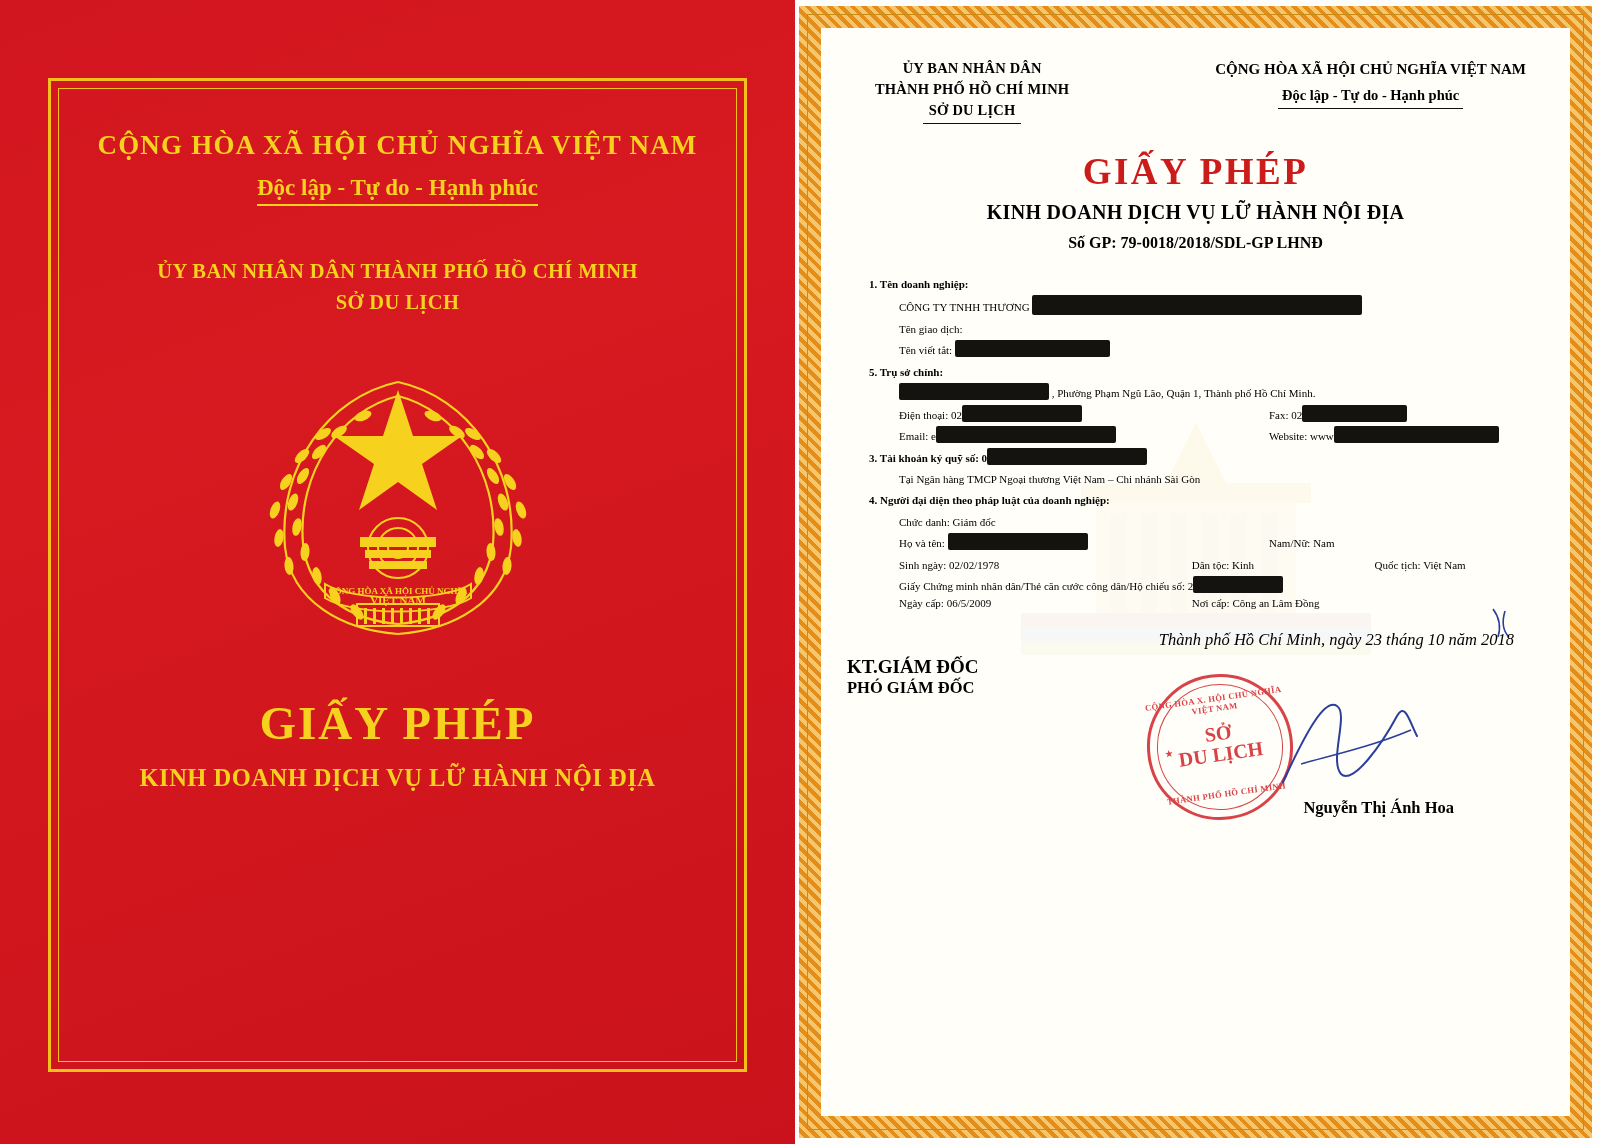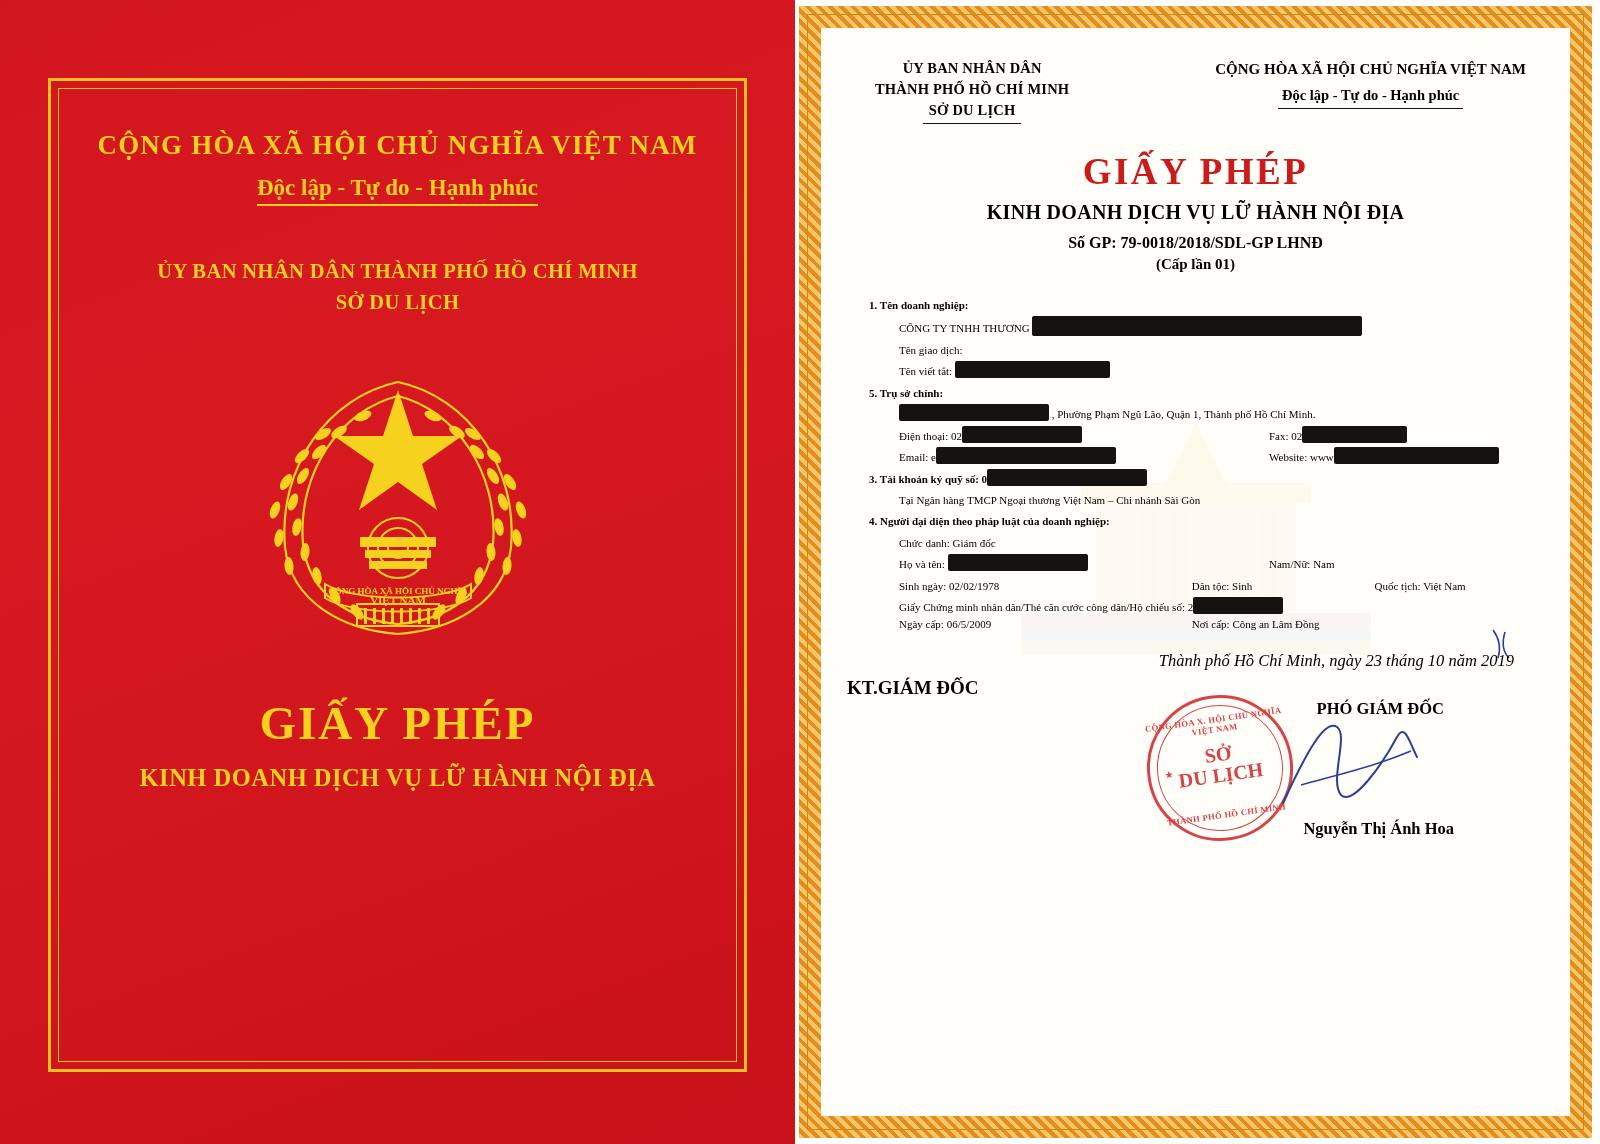--- a/index.html
+++ b/index.html
@@ -122,21 +122,21 @@
     background: #15130f;
     height: 17px;
     vertical-align: -3px;
     border-radius: 2px;
   }
   .redact.tall { height: 20px; vertical-align: -4px; }
 
   .sign-area { margin-top: 18px; text-align: right; padding-right: 30px; position: relative;}
   .place-date { font-size: 16.5px; font-style: italic; }
   .kt { margin-top: 6px; font-size: 19px; font-weight: bold; text-align: left; padding-right: 70px;}
-  .pgd { font-size: 16.5px; font-weight: bold; text-align: right; padding-right: 70px;}
+  .pgd { font-size: 16.5px; font-weight: bold; text-align: left; padding-right: 70px;}
   .signer { margin-top: 100px; font-size: 16.5px; font-weight: bold; text-align: right; padding-right: 60px;}
 
   .stamp {
     position: absolute; left: 300px; top: 44px;
     width: 146px; height: 146px;
     border: 3px solid #d2232a; border-radius: 50%;
     color: #d2232a; opacity: .85;
     transform: rotate(-8deg);
   }
   .stamp .ring { position:absolute; left:7px; top:7px; right:7px; bottom:7px; border:1.5px solid #d2232a; border-radius:50%;}
@@ -276,21 +276,20 @@
           </div>
           <div class="head-right">
             <div>CỘNG HÒA XÃ HỘI CHỦ NGHĨA VIỆT NAM</div>
             <div><span class="motto">Độc lập - Tự do - Hạnh phúc</span></div>
           </div>
         </div>
 
         <div class="cert-title">GIẤY PHÉP</div>
         <div class="cert-sub">KINH DOANH DỊCH VỤ LỮ HÀNH NỘI ĐỊA</div>
         <div class="cert-no">Số GP: 79-0018/2018/SDL-GP LHNĐ</div>
-        <div class="cert-times">(Cấp lần 01)</div>
 
         <div class="body">
 
           <div class="ln ind1 b">1. Tên doanh nghiệp:</div>
           <div class="ln ind2">
             <span>CÔNG TY TNHH THƯƠNG</span>
             <span class="redact tall" style="width:330px"></span>
           </div>
           <div class="ln ind2">Tên giao dịch:</div>
           <div class="ln ind2">
@@ -329,38 +328,38 @@
           <div class="ln ind2">Chức danh: Giám đốc</div>
           <div class="ln ind2 row2">
             <div>
               <span>Họ và tên:</span>
               <span class="redact" style="width:140px"></span>
             </div>
             <div>Nam/Nữ: Nam</div>
           </div>
           <div class="ln ind2">
             <span style="display:inline-block;width:290px">Sinh ngày: 02/02/1978</span>
-            <span style="display:inline-block;width:180px">Dân tộc: Sinh</span>
+            <span style="display:inline-block;width:180px">Dân tộc: Kinh</span>
             <span>Quốc tịch: Việt Nam</span>
           </div>
           <div class="ln ind2" style="line-height:1.5">
             <span>Giấy Chứng minh nhân dân/Thẻ căn cước công dân/Hộ chiếu số: 2</span><span class="redact" style="width:90px"></span>
           </div>
           <div class="ln ind2" style="line-height:1.6; position:relative">
             <span style="display:inline-block;width:290px">Ngày cấp: 06/5/2009</span>
             <span>Nơi cấp: Công an Lâm Đồng</span>
             <svg class="pen-mark" viewBox="0 0 26 34">
               <path d="M4 4 C 10 12, 12 22, 9 32" stroke="#2a3f9d" stroke-width="1.6" fill="none"></path>
               <path d="M16 6 C 13 16, 14 26, 20 32" stroke="#2a3f9d" stroke-width="1.6" fill="none"></path>
             </svg>
           </div>
         </div>
 
         <div class="sign-area">
-          <div class="place-date">Thành phố Hồ Chí Minh, ngày 23 tháng 10 năm 2019</div>
+          <div class="place-date">Thành phố Hồ Chí Minh, ngày 23 tháng 10 năm 2018</div>
           <div class="kt">KT.GIÁM ĐỐC</div>
           <div class="pgd">PHÓ GIÁM ĐỐC</div>
 
           <div class="stamp">
             <div class="ring"></div>
             <div class="t1">CỘNG HÒA X. HỘI CHỦ NGHĨA VIỆT NAM</div>
             <div class="mid">
               <div>SỞ</div>
               <div>DU LỊCH</div>
             </div>

